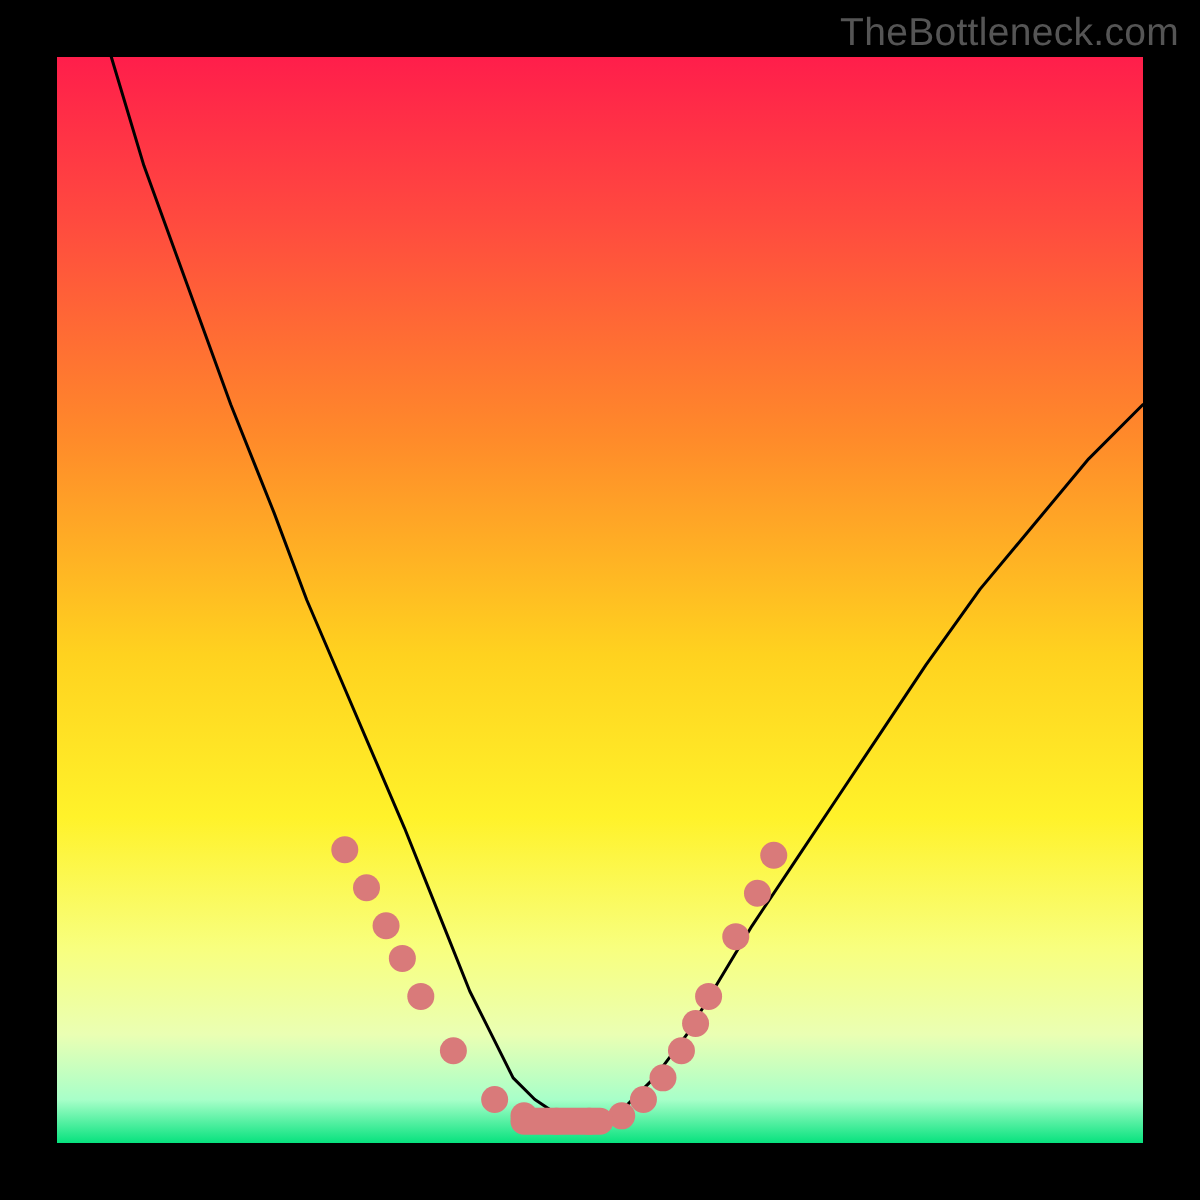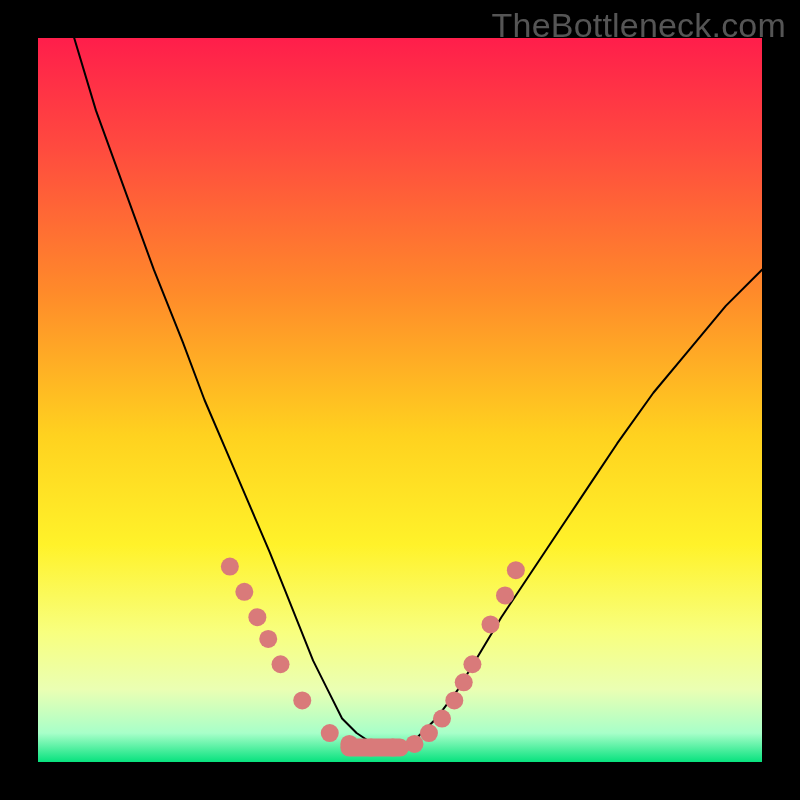--- a/index.html
+++ b/index.html
@@ -25,21 +25,21 @@
     left: 38px;
     width: 724px;
     height: 724px;
     
   }
   .watermark {
     position: absolute;
     top: 6px;
     right: 14px;
     color: #555;
-    font-size: 34px;
+    font-size: 26px;
     font-weight: 400;
     letter-spacing: 0.2px;
   }
   svg.curve {
     position: absolute;
     top: 38px;
     left: 38px;
     width: 724px;
     height: 724px;
     overflow: visible;

